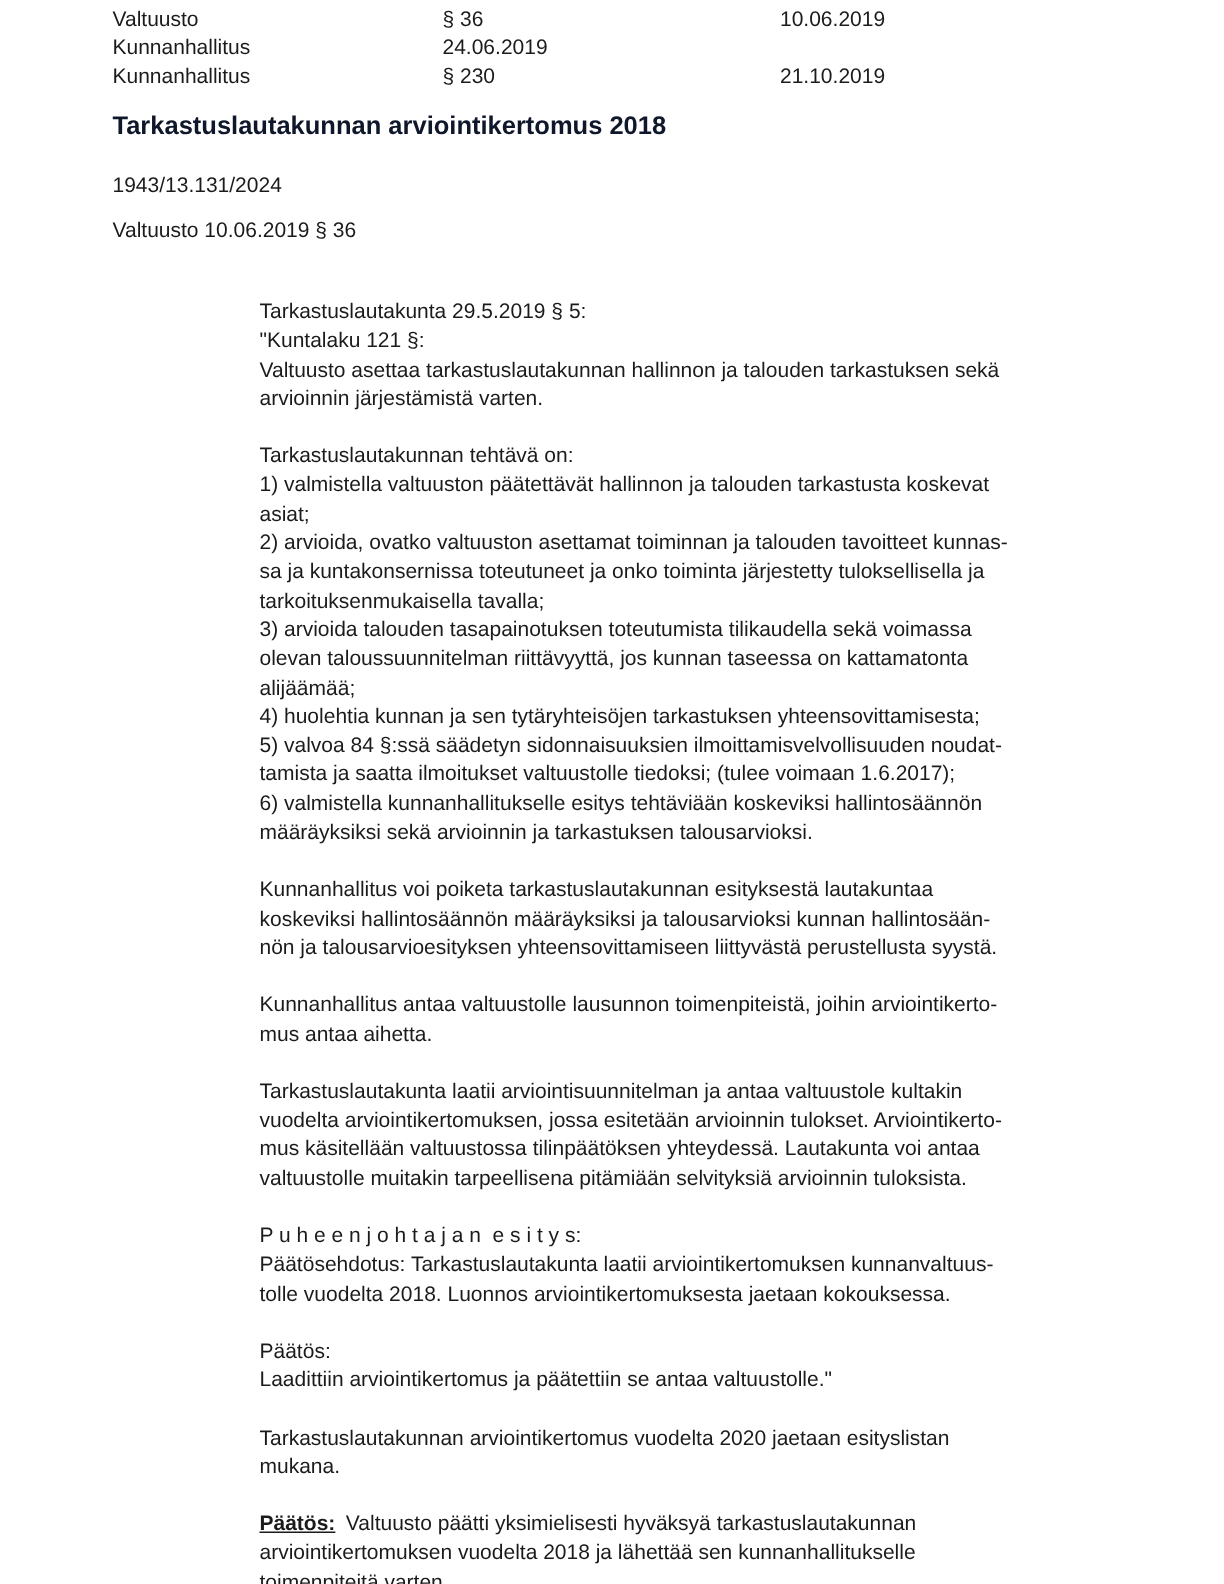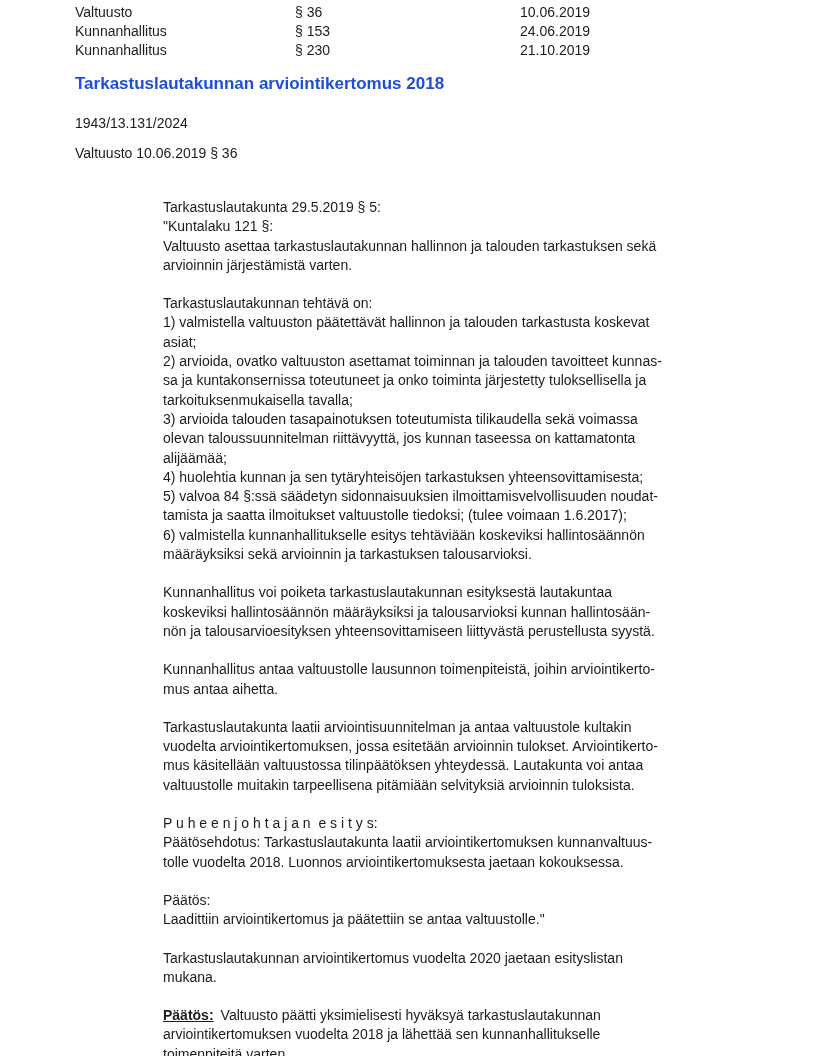--- a/index.html
+++ b/index.html
@@ -31,21 +31,21 @@
   }
 
   
   .doc-title {
     position: absolute;
     left: 75px;
     top: 74px;
     margin: 0;
     font-size: 17px;
     font-weight: bold;
-    color: #1d4ed8;
+    color: #0f172a;
   }
   .doc-ref {
     position: absolute;
     left: 75px;
     top: 114px;
     line-height: 19px;
   }
   .doc-subject {
     position: absolute;
     left: 75px;
@@ -55,21 +55,21 @@
   }
 
   
   .doc-body {
     position: absolute;
     left: 163px;
     top: 198px;
     width: 648px;
   }
   .para {
-    margin: 0 0 19px 0;
+    margin: 0 0 19px 10px;
     white-space: pre-line;
     line-height: 19.3px;
   }
   .para:last-child {
     margin-bottom: 0;
   }
   .decision-label {
     font-weight: bold;
     text-decoration: underline;
     margin-right: 7px;
@@ -81,21 +81,20 @@
 <div class="page">
 
   <div class="header-table">
     <div class="header-row">
       <span>Valtuusto</span>
       <span>§ 36</span>
       <span>10.06.2019</span>
     </div>
     <div class="header-row">
       <span>Kunnanhallitus</span>
-      <span>§ 153</span>
       <span>24.06.2019</span>
     </div>
     <div class="header-row">
       <span>Kunnanhallitus</span>
       <span>§ 230</span>
       <span>21.10.2019</span>
     </div>
   </div>
 
   <h1 class="doc-title">Tarkastuslautakunnan arviointikertomus 2018</h1>

